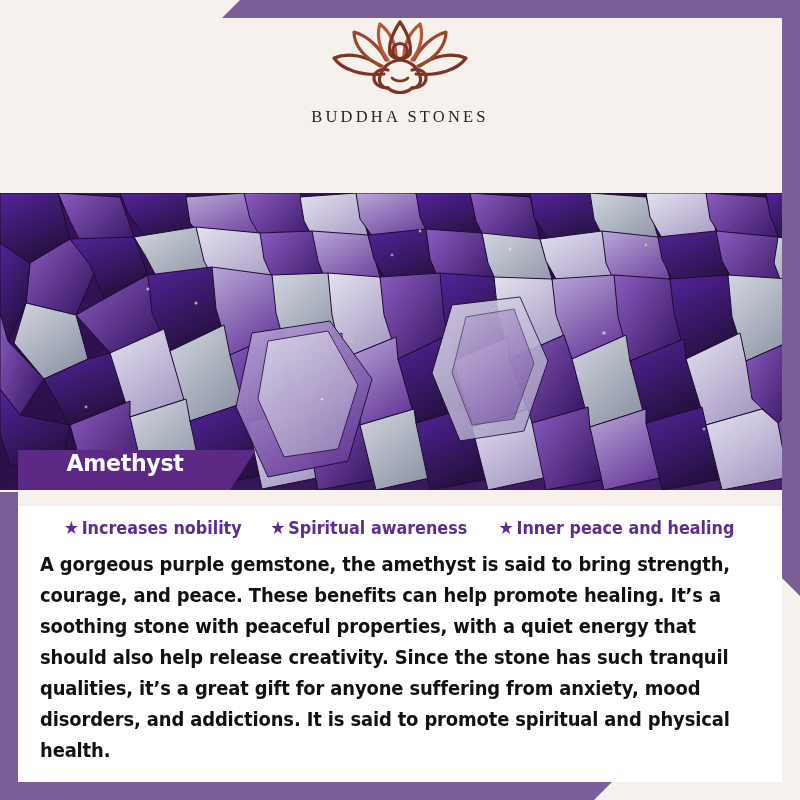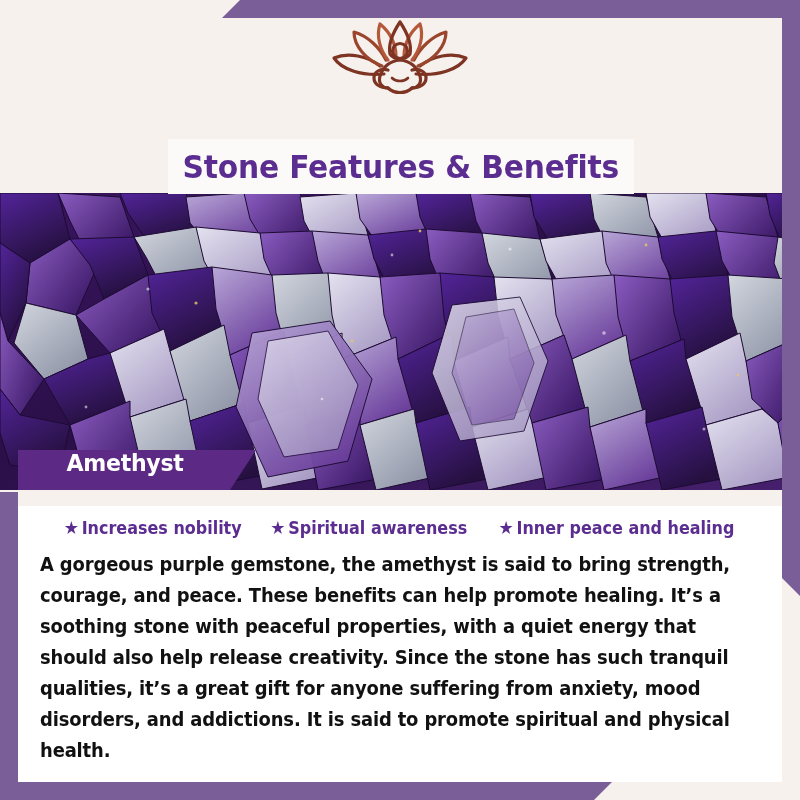--- a/index.html
+++ b/index.html
@@ -211,26 +211,24 @@
           <path d="M90 44 C 100 45, 107 51, 110 60 C 112 67, 108 72, 102 72" stroke="#7e3422"></path>
 
           <path d="M78 72 C 70 72, 64 68, 64 62 C 64 56, 70 52, 78 54" stroke="#7e3422"></path>
           <path d="M102 72 C 110 72, 116 68, 116 62 C 116 56, 110 52, 102 54" stroke="#7e3422"></path>
           <path d="M78 72 C 84 78, 96 78, 102 72" stroke="#7e3422"></path>
 
           <path d="M82 62 C 86 66, 94 66, 98 62" stroke="#7e3422" stroke-width="2.6"></path>
         </g>
       </svg>
 
+      <div class="logo-text">BUDDHA STONES</div>
     </div>
   </div>
 
-  <div class="title-panel">
-    <div class="title-text">Stone Features &amp; Benefits</div>
-  </div>
 
   <div class="hero">
     <svg viewBox="0 0 800 297" preserveAspectRatio="none">
       <defs>
         <linearGradient id="bgGrad" x1="0" y1="0" x2="1" y2="1">
           <stop offset="0%" stop-color="#3a1560"></stop>
           <stop offset="45%" stop-color="#2a0f48"></stop>
           <stop offset="100%" stop-color="#46206e"></stop>
         </linearGradient>
         <linearGradient id="cryLight" x1="0" y1="0" x2="0.7" y2="1">

